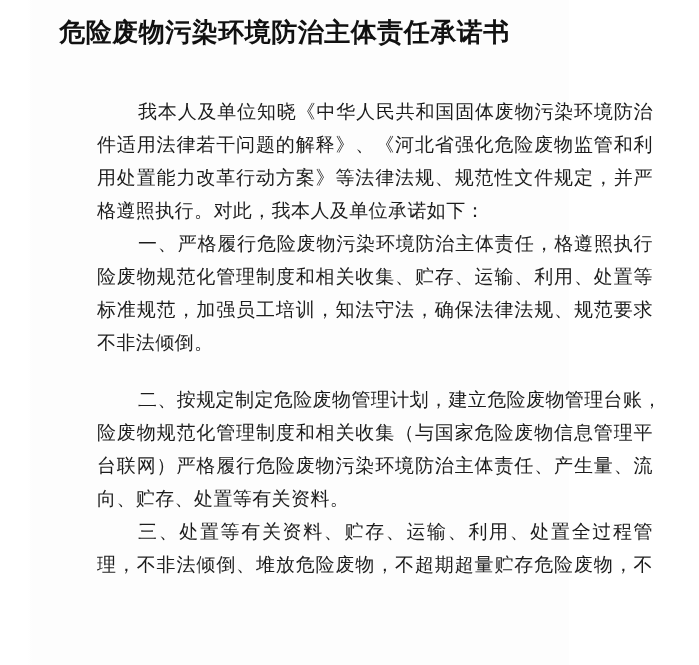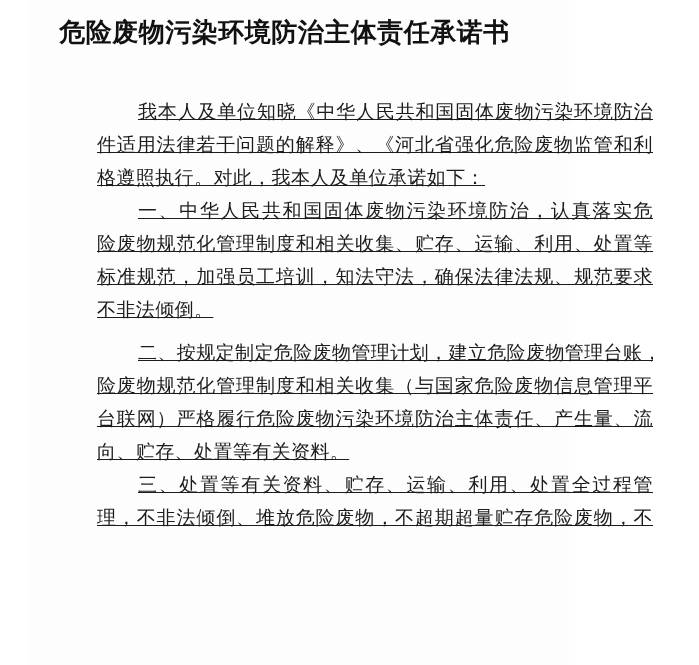--- a/index.html
+++ b/index.html
@@ -32,24 +32,23 @@
   }
   .body-text {
     margin-top: 46px;
     margin-left: 97px;
     width: 556px;
     color: #1c1c1c;
   }
   .para {
     margin: 0;
     padding: 0;
-    text-decoration: underline;
   }
   .para.gap-before {
-    margin-top: 10px;
+    margin-top: 24px;
   }
   .line {
     height: 33px;
     line-height: 33px;
     font-size: 19px;
     letter-spacing: 0.4px;
     text-align: justify;
     text-align-last: justify;
     text-justify: inter-character;
     overflow: hidden;
@@ -67,25 +66,26 @@
 
 <div class="page">
 
   <h1 class="doc-title">危险废物污染环境防治主体责任承诺书</h1>
 
   <div class="body-text">
 
     <div class="para">
       <div class="line indent">我本人及单位知晓《中华人民共和国固体废物污染环境防治</div>
       <div class="line">件适用法律若干问题的解释》、《河北省强化危险废物监管和利</div>
+      <div class="line">用处置能力改革行动方案》等法律法规、规范性文件规定，并严</div>
       <div class="line para-end">格遵照执行。对此，我本人及单位承诺如下：</div>
     </div>
 
     <div class="para">
-      <div class="line indent">一、中华人民共和国固体废物污染环境防治，认真落实危</div>
+      <div class="line indent">一、严格履行危险废物污染环境防治主体责任，格遵照执行</div>
       <div class="line">险废物规范化管理制度和相关收集、贮存、运输、利用、处置等</div>
       <div class="line">标准规范，加强员工培训，知法守法，确保法律法规、规范要求</div>
       <div class="line para-end">不非法倾倒。</div>
     </div>
 
     <div class="para gap-before">
       <div class="line indent">二、按规定制定危险废物管理计划，建立危险废物管理台账，</div>
       <div class="line">险废物规范化管理制度和相关收集（与国家危险废物信息管理平</div>
       <div class="line">台联网）严格履行危险废物污染环境防治主体责任、产生量、流</div>
       <div class="line para-end">向、贮存、处置等有关资料。</div>

